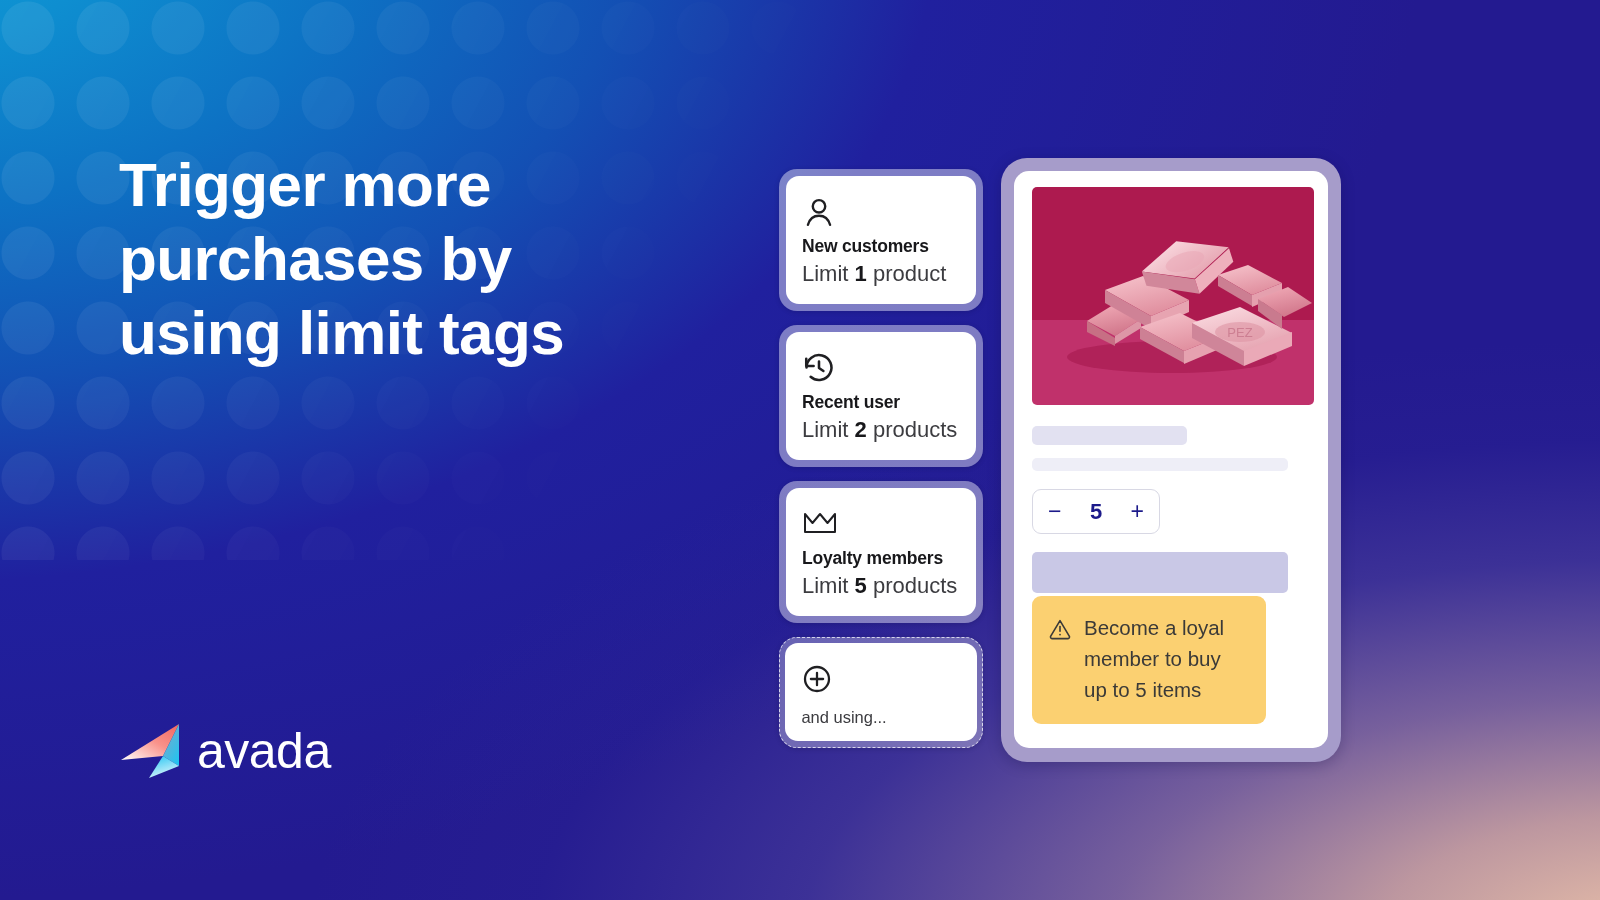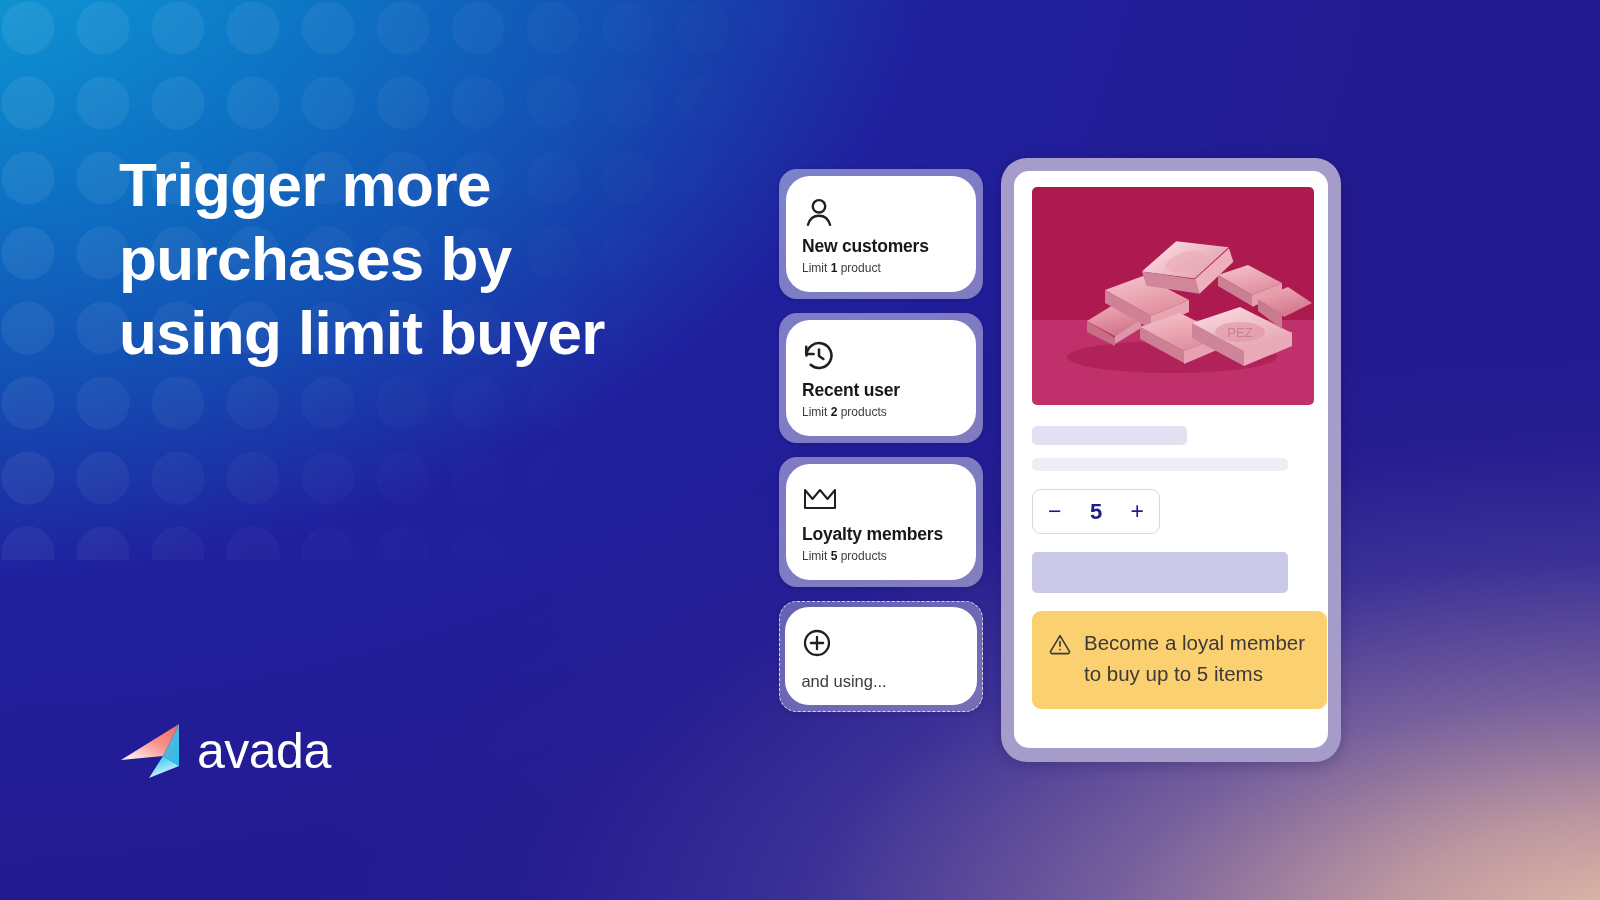--- a/index.html
+++ b/index.html
@@ -43,26 +43,26 @@
     background:rgba(255,255,255,0.42);
     border-radius:18px; padding:7px;
     box-shadow:0 1px 5px rgba(10,8,50,0.20);
   }
   .card-frame.dashed {
     background:rgba(255,255,255,0.30);
     border:1.6px dashed rgba(255,255,255,0.72);
     padding:5.4px;
   }
   .card-inner {
-    background:#ffffff; border-radius:24px;
+    background:#ffffff; border-radius:13px;
     padding:15px 16px 17px 16px;
   }
   .card-icon { height:41px; display:flex; align-items:center; color:#262626; }
   .card-title { font-size:17.5px; font-weight:700; color:#18181b; margin-top:4px; letter-spacing:-0.2px; }
-  .card-sub { font-size:12px; color:#3c3c40; margin-top:4px; font-weight:400; }
+  .card-sub { font-size:22px; color:#3c3c40; margin-top:4px; font-weight:400; }
   .card-sub b { font-weight:700; color:#18181b; }
   .card-inner.simple { padding:15px 16px 14px 16px; }
   .card-more-label { font-size:16.5px; color:#3c3c40; margin-top:9px; }
 
   
   .phone-frame {
     position:absolute; left:1001px; top:158px; width:340px; height:604px;
     background:#a69cca; border-radius:26px; padding:13px 13px 14px 13px;
     box-shadow:0 3px 14px rgba(15,10,60,0.26);
   }
@@ -76,35 +76,35 @@
   .skel-b { width:256px; height:13px; background:#eeeef7; margin-top:13px; }
   .stepper {
     margin-top:18px; width:128px; height:45px; border:1.4px solid #d8d8e4; border-radius:9px;
     display:flex; align-items:center; justify-content:space-between; padding:0 15px;
     color:#1c1a8a; background:#fff;
   }
   .stepper .sym { font-size:23px; line-height:1; font-weight:400; }
   .stepper .qty { font-size:22px; font-weight:700; }
   .skel-c { width:256px; height:41px; background:#c9c8e6; border-radius:5px; margin-top:18px; }
   .notice {
-    margin-top:18px; width:295px; background:#fbd071; border-radius:9px;
+    margin-top:3px; width:234px; background:#fbd071; border-radius:9px;
     padding:17px 18px 19px 16px; display:flex; gap:12px; align-items:flex-start;
   }
   .notice-text { font-size:20.5px; line-height:1.5; color:#3b3a38; }
   .warn-icon { flex:0 0 auto; margin-top:4px; }
 </style>
 </head>
 <body>
 
 <div class="dots"></div>
 
 <div class="copy">
   <h1 class="headline">Trigger more
 purchases by
-using limit buyer</h1>
+using limit tags</h1>
 </div>
 
 <div class="logo">
   <svg class="logo-mark" viewBox="0 0 72 58">
     <defs>
       <linearGradient id="lgA" x1="0" y1="1" x2="1" y2="0">
         <stop offset="0%" stop-color="#ffffff"></stop>
         <stop offset="55%" stop-color="#f9928a"></stop>
         <stop offset="100%" stop-color="#f4665f"></stop>
       </linearGradient>

